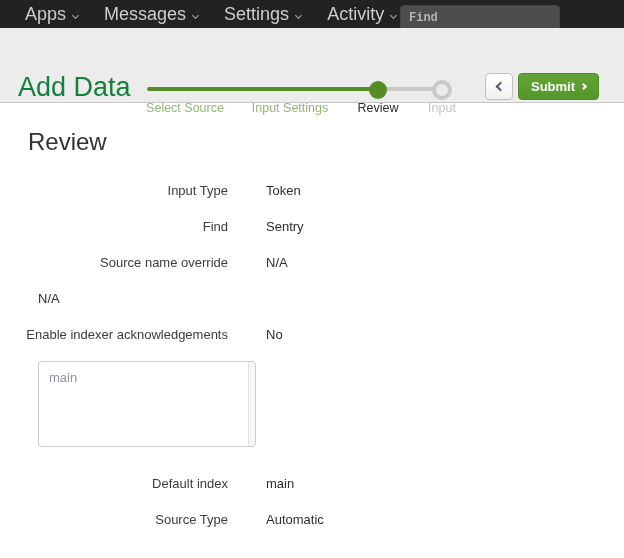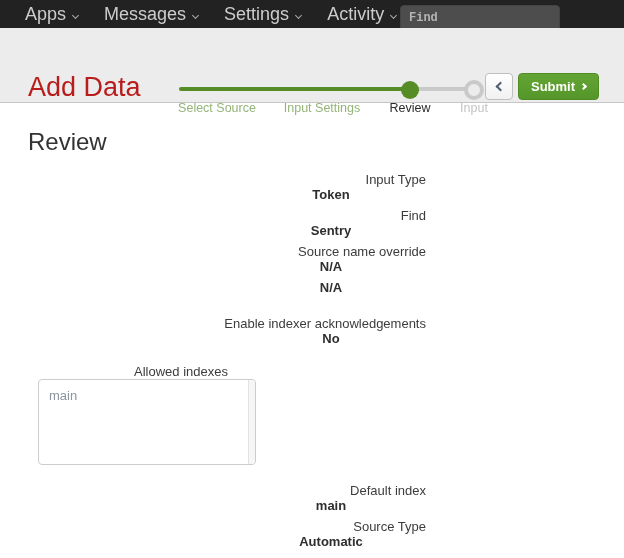--- a/index.html
+++ b/index.html
@@ -68,31 +68,31 @@
 
   
   .pageheader {
     position: relative;
     height: 75px;
     background: #ececec;
     border-bottom: 1px solid #c6c6c6;
   }
   .page-title {
     position: absolute;
-    left: 28px; top: 47px;
+    left: 18px; top: 47px;
     transform: translateY(-14%);
     font-size: 27px;
     line-height: 32px;
-    color: #b91c1c;
+    color: #15803d;
     font-weight: 400;
   }
   .progress {
     position: absolute;
     left: 147px; top: 52px;
-    width: 310px; height: 40px; margin-left: 32px;
+    width: 310px; height: 40px;
   }
   .track {
     position: absolute;
     top: 7px; height: 4px;
     border-radius: 2px;
   }
   .track.green { left: 0; width: 231px; background: #568c25; }
   .track.gray  { left: 231px; width: 64px; background: #c9c9c9; }
   .dot {
     position: absolute;
@@ -169,32 +169,31 @@
     font-size: 24px;
     line-height: 26px;
     font-weight: 400;
     color: #333333;
   }
   .row {
     display: flex;
     align-items: center;
     height: 36px;
     font-size: 13px;
-    flex-direction: column;
   }
   .field-label {
     width: 228px;
     text-align: right;
     color: #3c3c3c;
     flex: none;
   }
   .field-value {
     margin-left: 38px;
     color: #2e2e2e;
-    font-weight: 700;
+    font-weight: 400;
   }
   .row-listbox {
     height: auto;
     align-items: flex-start;
     padding-top: 9px;
     margin-bottom: 18px;
   }
   .row-listbox .field-label { padding-top: 3px; }
   .listbox {
     position: relative;
@@ -274,21 +273,20 @@
   <div class="row">
     <div class="field-value">N/A</div>
   </div>
 
   <div class="row">
     <div class="field-label">Enable indexer acknowledgements</div>
     <div class="field-value">No</div>
   </div>
 
   <div class="row row-listbox">
-    <div class="field-label">Allowed indexes</div>
     <div class="field-value" style="font-weight:400">
       <div class="listbox">
         <span class="listbox-item">main</span>
         <div class="listbox-scrollbar"></div>
       </div>
     </div>
   </div>
 
   <div class="row">
     <div class="field-label">Default index</div>

